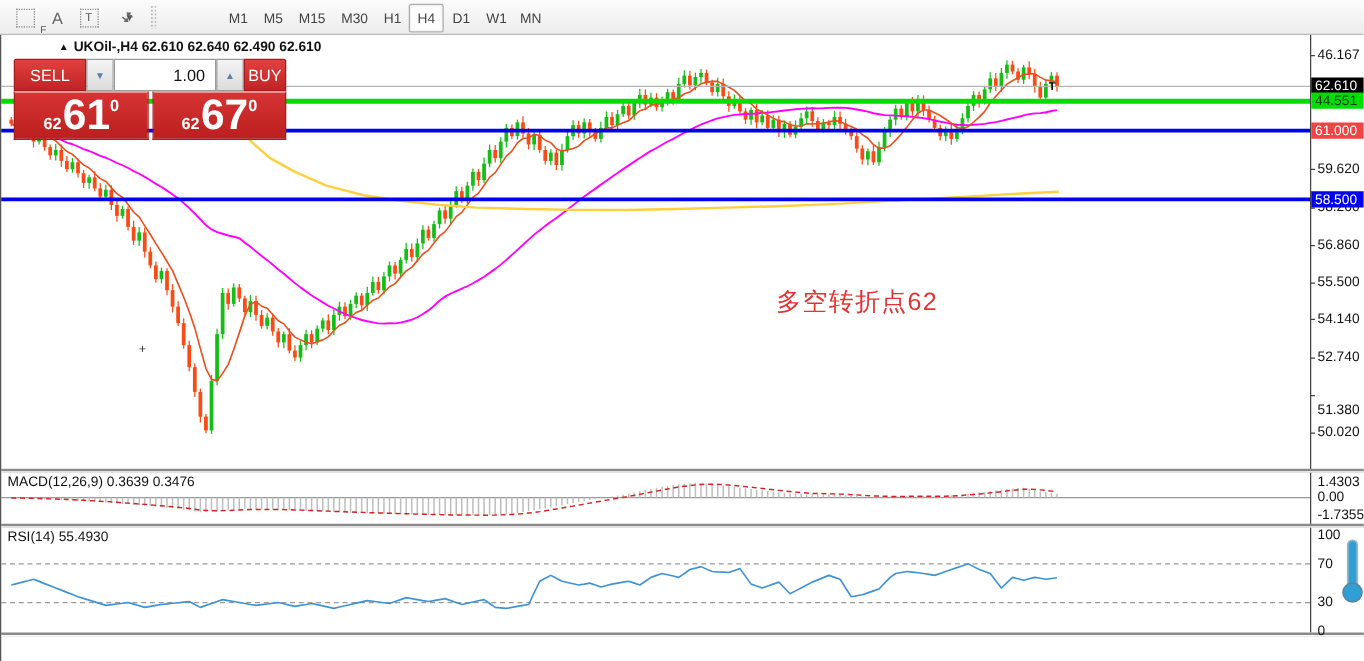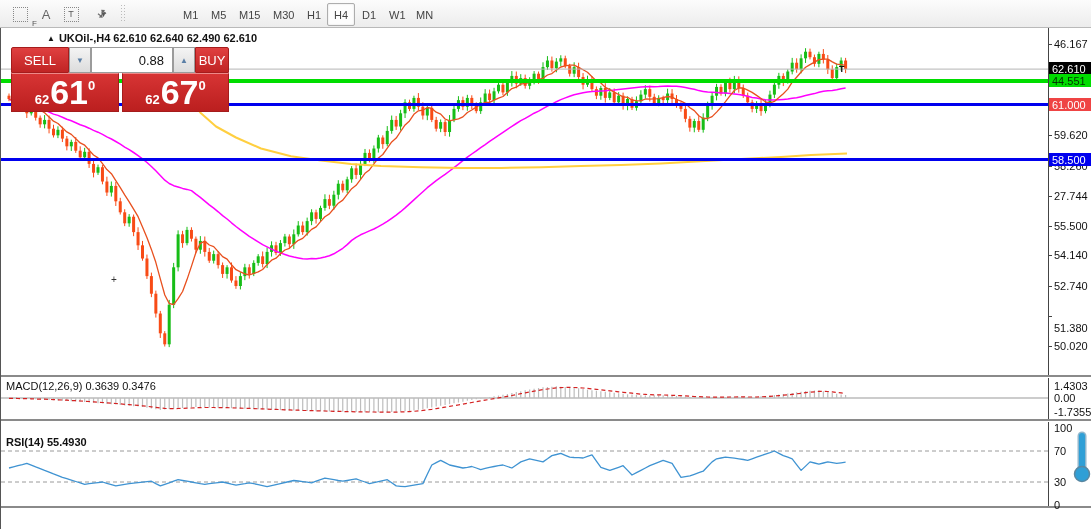--- a/index.html
+++ b/index.html
@@ -684,53 +684,54 @@
   <div class="abs splitter" style="top:478px;"></div>
 
   <div class="abs chart-header">
     <span class="tri">▲</span><span>UKOil-,H4  62.610 62.640 62.490 62.610</span>
   </div>
 
   <div class="abs trade">
     <div class="trow">
       <div class="btn-sell">SELL</div>
       <div class="stepper">▼</div>
-      <div class="volbox">0.88</div>
+      <div class="volbox">1.00</div>
       <div class="stepper">▲</div>
       <div class="btn-buy">BUY</div>
     </div>
     <div class="tiles">
       <div class="tile left">
         <span class="pfx">62</span>
         <span class="big">61</span>
         <span class="sup">0</span>
       </div>
       <div class="tile right">
         <span class="pfx">62</span>
         <span class="big">67</span>
         <span class="sup">0</span>
       </div>
     </div>
   </div>
 
+  <div class="annotation" style="left:620px;top:200px;">多空转折点62</div>
   <div class="t-marker" style="left:838px;top:36px;">T</div>
   <div class="cross-cursor" style="left:110px;top:246px;">+</div>
 
   <div class="ind-label" style="top:352px;">MACD(12,26,9) 0.3639 0.3476</div>
-  <div class="ind-label" style="top:408px;font-weight:bold;">RSI(14) 55.4930</div>
+  <div class="ind-label" style="top:396px;">RSI(14) 55.4930</div>
 
   <div id="labels">
       <div class="px-tick" style="top:16px;"></div>
       <div class="px-plain" style="top:16px;">46.167</div>
       <div class="px-tick" style="top:107px;"></div>
       <div class="px-plain" style="top:107px;">59.620</div>
       <div class="px-tick" style="top:138px;"></div>
       <div class="px-plain" style="top:138px;">58.260</div>
       <div class="px-tick" style="top:168px;"></div>
-      <div class="px-plain" style="top:168px;">27.744</div>
+      <div class="px-plain" style="top:168px;">56.860</div>
       <div class="px-tick" style="top:198px;"></div>
       <div class="px-plain" style="top:198px;">55.500</div>
       <div class="px-tick" style="top:227px;"></div>
       <div class="px-plain" style="top:227px;">54.140</div>
       <div class="px-tick" style="top:258px;"></div>
       <div class="px-plain" style="top:258px;">52.740</div>
       <div class="px-tick" style="top:288px;"></div>
       <div class="px-plain" style="top:288px;margin-top:12px;">51.380</div>
       <div class="px-tick" style="top:318px;"></div>
       <div class="px-plain" style="top:318px;">50.020</div>

